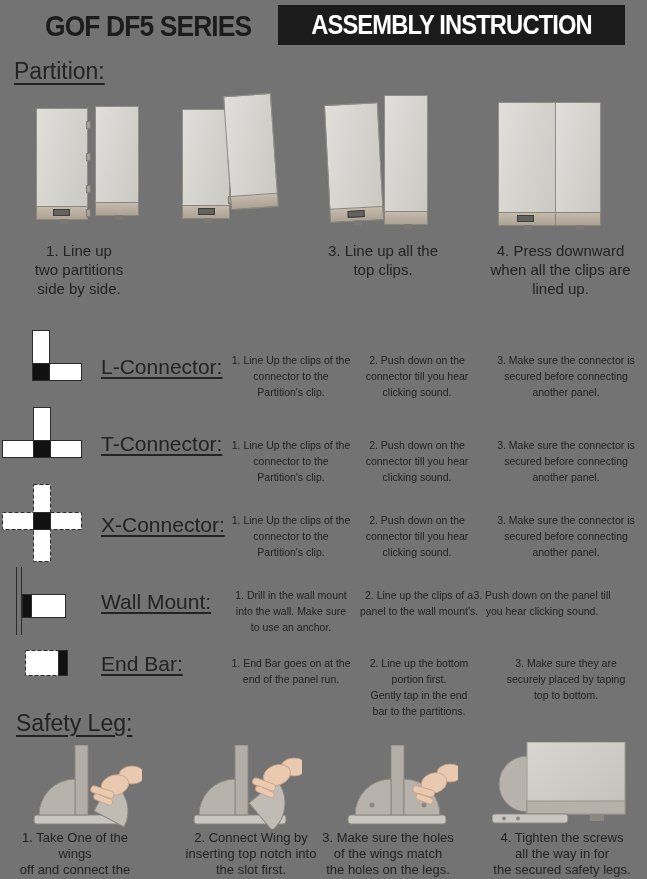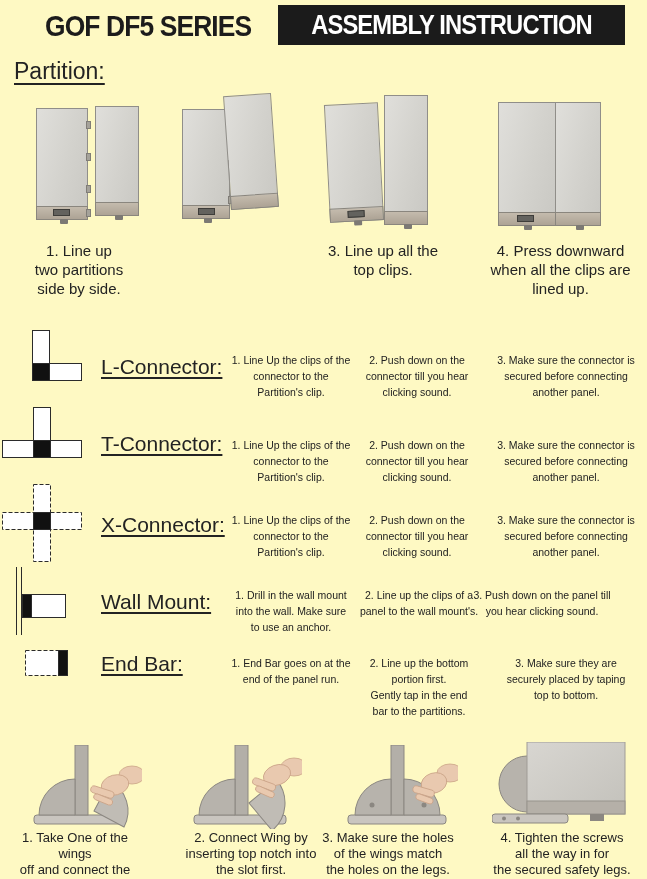--- a/index.html
+++ b/index.html
@@ -1,16 +1,16 @@
 <!DOCTYPE html>
 <html><head>
 <meta charset="utf-8">
 <style>
   html,body{margin:0;padding:0;background:#fff;}
-  .page{position:relative;width:647px;height:879px;background:#fef9c3;
+  .page{position:relative;width:647px;height:879px;background:#737373;
         font-family:"Liberation Sans", sans-serif;color:#1f1f1f;overflow:hidden;}
   .abs{position:absolute;}
   .series-title{left:45px;top:9px;font-size:30px;font-weight:bold;letter-spacing:-1px;
         color:#1c1c1c;transform:scaleX(.88);transform-origin:left top;white-space:nowrap;}
   .banner{left:278px;top:5px;width:347px;height:40px;background:#1b1b1b;
         display:flex;align-items:center;justify-content:center;}
   .banner-text{color:#ffffff;font-size:27px;font-weight:bold;letter-spacing:-1px;
         transform:scaleX(.88);white-space:nowrap;}
   .section-title{font-size:23px;color:#232323;text-decoration:underline;
         text-underline-offset:4px;white-space:nowrap;}
@@ -188,20 +188,21 @@
 end of the panel run.</div>
     <div class="abs instr" style="left:356px;top:655px;width:126px">2.  Line up the bottom
 portion first.
 Gently tap in the end
 bar to the partitions.</div>
     <div class="abs instr" style="left:486px;top:655px;width:160px">3.  Make sure they are
 securely placed by taping
 top to bottom.</div>
   </div>
 
+  <div class="abs section-title" style="left:16px;top:710px">Safety Leg:</div>
 
   <svg class="abs" style="left:22px;top:745px" width="120" height="84" viewBox="0 0 120 84">
     <rect x="12" y="70" width="92" height="9" rx="3" fill="#c9c5bf" stroke="#8b8781"></rect>
     <rect x="53" y="0" width="13" height="70" fill="#b3afa8" stroke="#8b8781"></rect>
     <path d="M53 70 L53 34 A36 36 0 0 0 17 70 Z" fill="#b7b3ac" stroke="#8b8781"></path>
     <path d="M0 0 L0 -34 A34 34 0 0 1 34 0 Z" transform="translate(72,66) rotate(28)" fill="#c0bcb5" stroke="#8b8781"></path>
     <g fill="#e9c9af" stroke="#caa387" stroke-width="0.8">
       <ellipse cx="110" cy="30" rx="13" ry="9"></ellipse>
       <ellipse cx="93" cy="40" rx="14" ry="10" transform="rotate(-15 93 40)"></ellipse>
       <rect x="70" y="40" width="24" height="7" rx="3.5" transform="rotate(18 70 40)"></rect>

